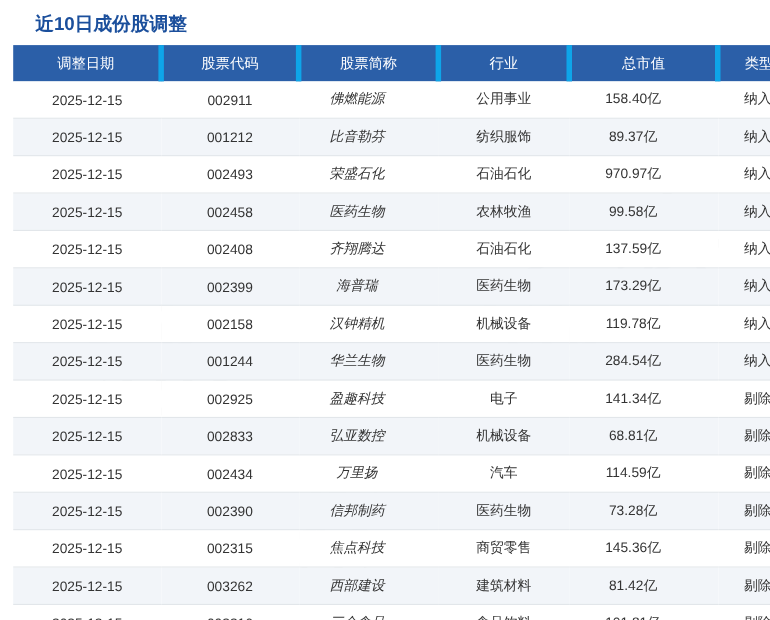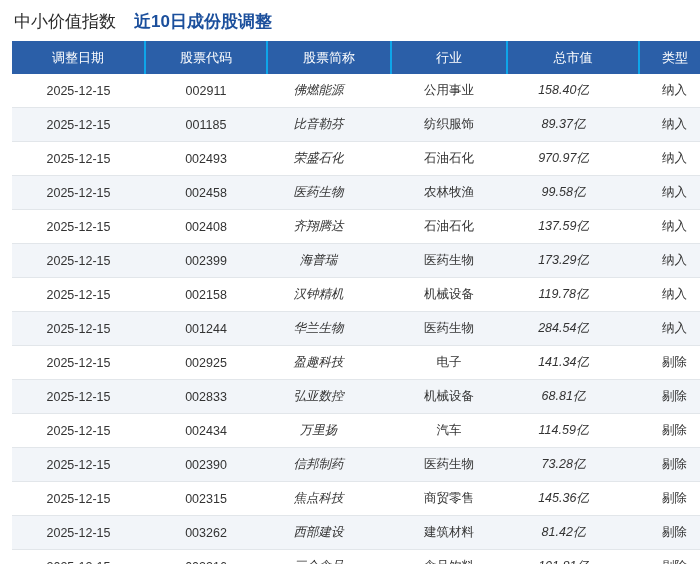--- a/index.html
+++ b/index.html
@@ -68,42 +68,42 @@
     width: 676px;
     margin-top: 3px;
     table-layout: fixed;
   }
   table.data th {
     background: #2b5fa8;
     color: #ffffff;
     font-size: 13px;
     font-weight: normal;
     height: 31px;
-    border-right: 2px solid #0ea5e9;
+    border-right: 5px solid #0ea5e9;
     text-align: center;
   }
   table.data th:last-child { border-right: none; }
 
   table.data td {
     height: 31px;
     font-size: 12.5px;
     color: #333333;
     border-bottom: 1px solid #e2e6ea;
     text-align: center;
     white-space: nowrap;
     overflow: hidden;
   }
   table.data tbody tr:nth-child(odd) { background: #ffffff; }
   table.data tbody tr:nth-child(even) { background: #f2f5f9; }
 
   td.c-date   { width: 130px; }
   td.c-code   { width: 118px; }
   td.c-name   { width: 120px; text-align: right; padding-right: 22px; box-sizing: border-box; font-style: italic;}
   td.c-ind    { width: 112px; font-family: Liberation Serif, serif; }
-  td.c-cap    { width: 128px; text-align: right; padding-right: 20px; box-sizing: border-box; font-style: italic;}
+  td.c-cap    { width: 128px; text-align: right; padding-right: 20px; box-sizing: border-box;}
   td.c-type   { width: 68px; }
 
   th.h-date   { width: 130px; }
   th.h-code   { width: 118px; margin-top: 12px; }
   th.h-name   { width: 120px; font-family: Liberation Mono, monospace; }
   th.h-ind    { width: 112px; }
   th.h-cap    { width: 128px; }
   th.h-type   { width: 68px; }
 </style>
 </head>
@@ -111,21 +111,20 @@
 
 <div class="watermark">
   <span class="wm1">证</span>
   <span class="wm2">证券</span>
   <span class="wm3">券</span>
 </div>
 
 <div class="page">
 
   <div class="title-bar">
-    <span class="title-main">中小价值指数</span>
     <span class="title-sub">近10日成份股调整</span>
   </div>
 
   <table class="data">
     <thead>
       <tr>
         <th class="h-date">调整日期</th>
         <th class="h-code">股票代码</th>
         <th class="h-name">股票简称</th>
         <th class="h-ind">行业</th>
@@ -137,21 +136,21 @@
         <tr>
           <td class="c-date">2025-12-15</td>
           <td class="c-code">002911</td>
           <td class="c-name">佛燃能源</td>
           <td class="c-ind">公用事业</td>
           <td class="c-cap">158.40亿</td>
           <td class="c-type">纳入</td>
         </tr>
         <tr>
           <td class="c-date">2025-12-15</td>
-          <td class="c-code">001185</td>
+          <td class="c-code">001212</td>
           <td class="c-name">比音勒芬</td>
           <td class="c-ind">纺织服饰</td>
           <td class="c-cap">89.37亿</td>
           <td class="c-type">纳入</td>
         </tr>
         <tr>
           <td class="c-date">2025-12-15</td>
           <td class="c-code">002493</td>
           <td class="c-name">荣盛石化</td>
           <td class="c-ind">石油石化</td>

